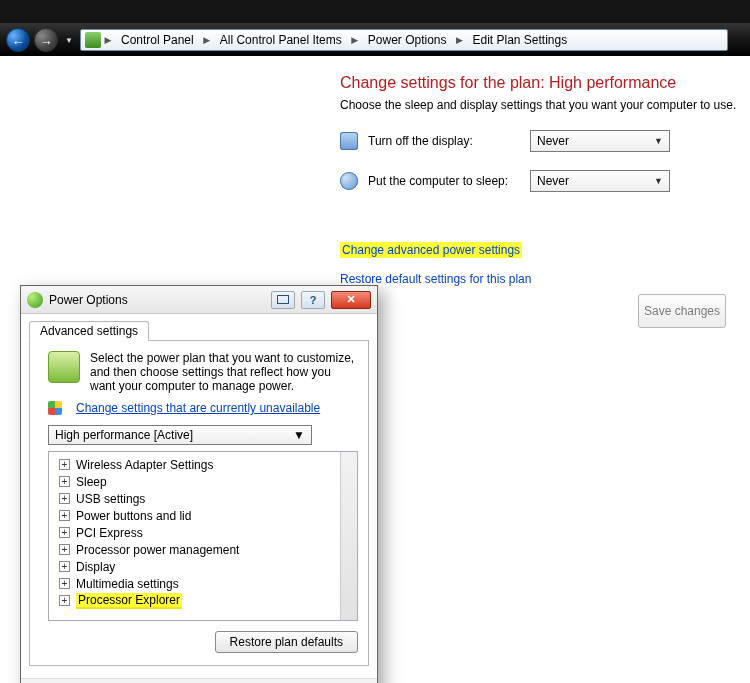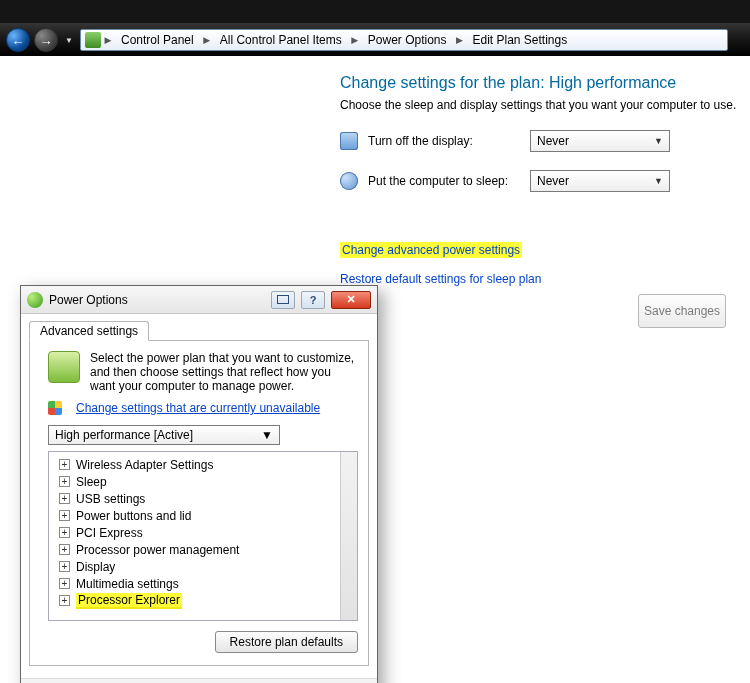--- a/index.html
+++ b/index.html
@@ -79,21 +79,21 @@
   .cpcontent {
     position: absolute;
     top: 56px; left: 0; right: 0; bottom: 0;
     background: #fff;
   }
   .cp-inner {
     margin-left: 340px;
     padding-top: 18px;
   }
   .heading {
-    color: #0369a1;
+    color: #b91c1c;
     font-size: 16px;
   }
   .sub {
     color: #000;
     margin-top: 6px;
   }
   .row {
     display: flex;
     align-items: center;
     margin-top: 18px;
@@ -197,21 +197,21 @@
     width:32px;height:32px;border-radius:4px;flex:none;
     background:linear-gradient(#d9f0a7,#7dbb3a);
     position:relative;border:1px solid #6aa02f;
   }
   .shield-link{color:#0645c8;text-decoration:underline;display:flex;gap:14px;align-items:center;margin:4px 0 10px 0;cursor:pointer;}
   .shield{
     width:14px;height:14px;border-radius:2px;
     background:conic-gradient(#ffcc33 0 25%, #3a8ee6 0 50%, #e14b3b 0 75%, #4bb34b 0);
   }
   .plan-sel{
-    width:232px;height:20px;border:1px solid #7a7a7a;background:linear-gradient(#fff,#eee);
+    width:264px;height:20px;border:1px solid #7a7a7a;background:linear-gradient(#fff,#eee);
     display:flex;align-items:center;justify-content:space-between;padding:0 6px;margin-bottom:6px;
   }
   .tree{
     border:1px solid #aab;
     height:170px;
     overflow:hidden;
     padding:4px 2px;
     position:relative;
     background:#fff;
   }
@@ -280,21 +280,21 @@
       <label>Put the computer to sleep:</label>
       <div class="sel">
         <span>Never</span>
         <span class="car">▼</span>
       </div>
     </div>
 
     <div style="margin-top:28px">
       <span class="link highlight">Change advanced power settings</span>
     </div>
-    <a class="link2">Restore default settings for sleep plan</a>
+    <a class="link2">Restore default settings for this plan</a>
   </div>
 
   <div class="savebtn">Save changes</div>
 </div>
 
 <div class="dialog">
   <div class="dlg-title">
     <div class="pic"></div>
     <span>Power Options</span>
     <div class="sp"></div>

